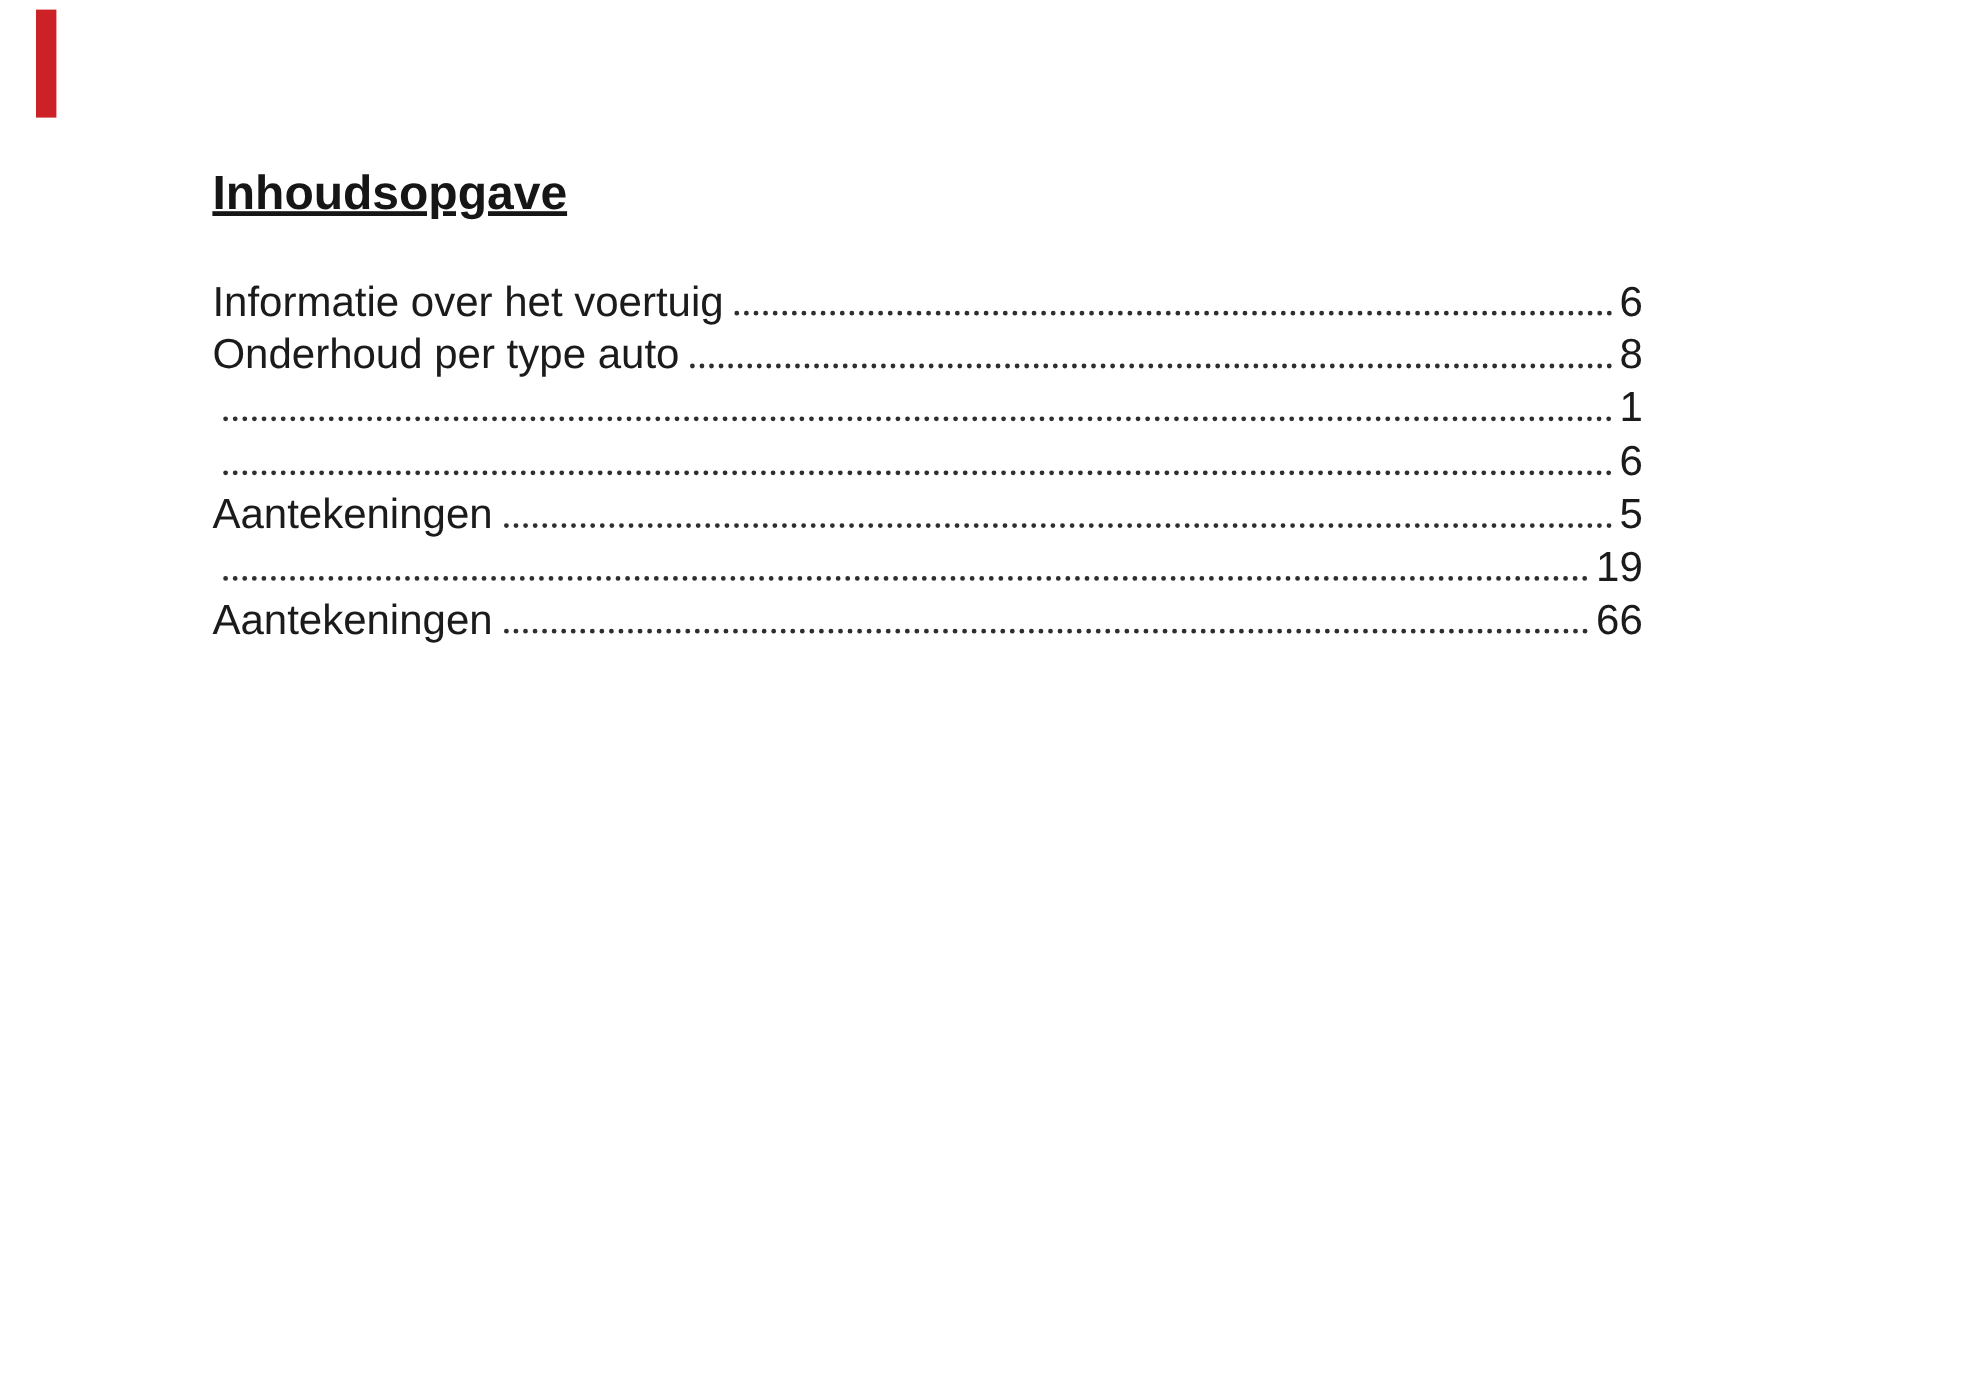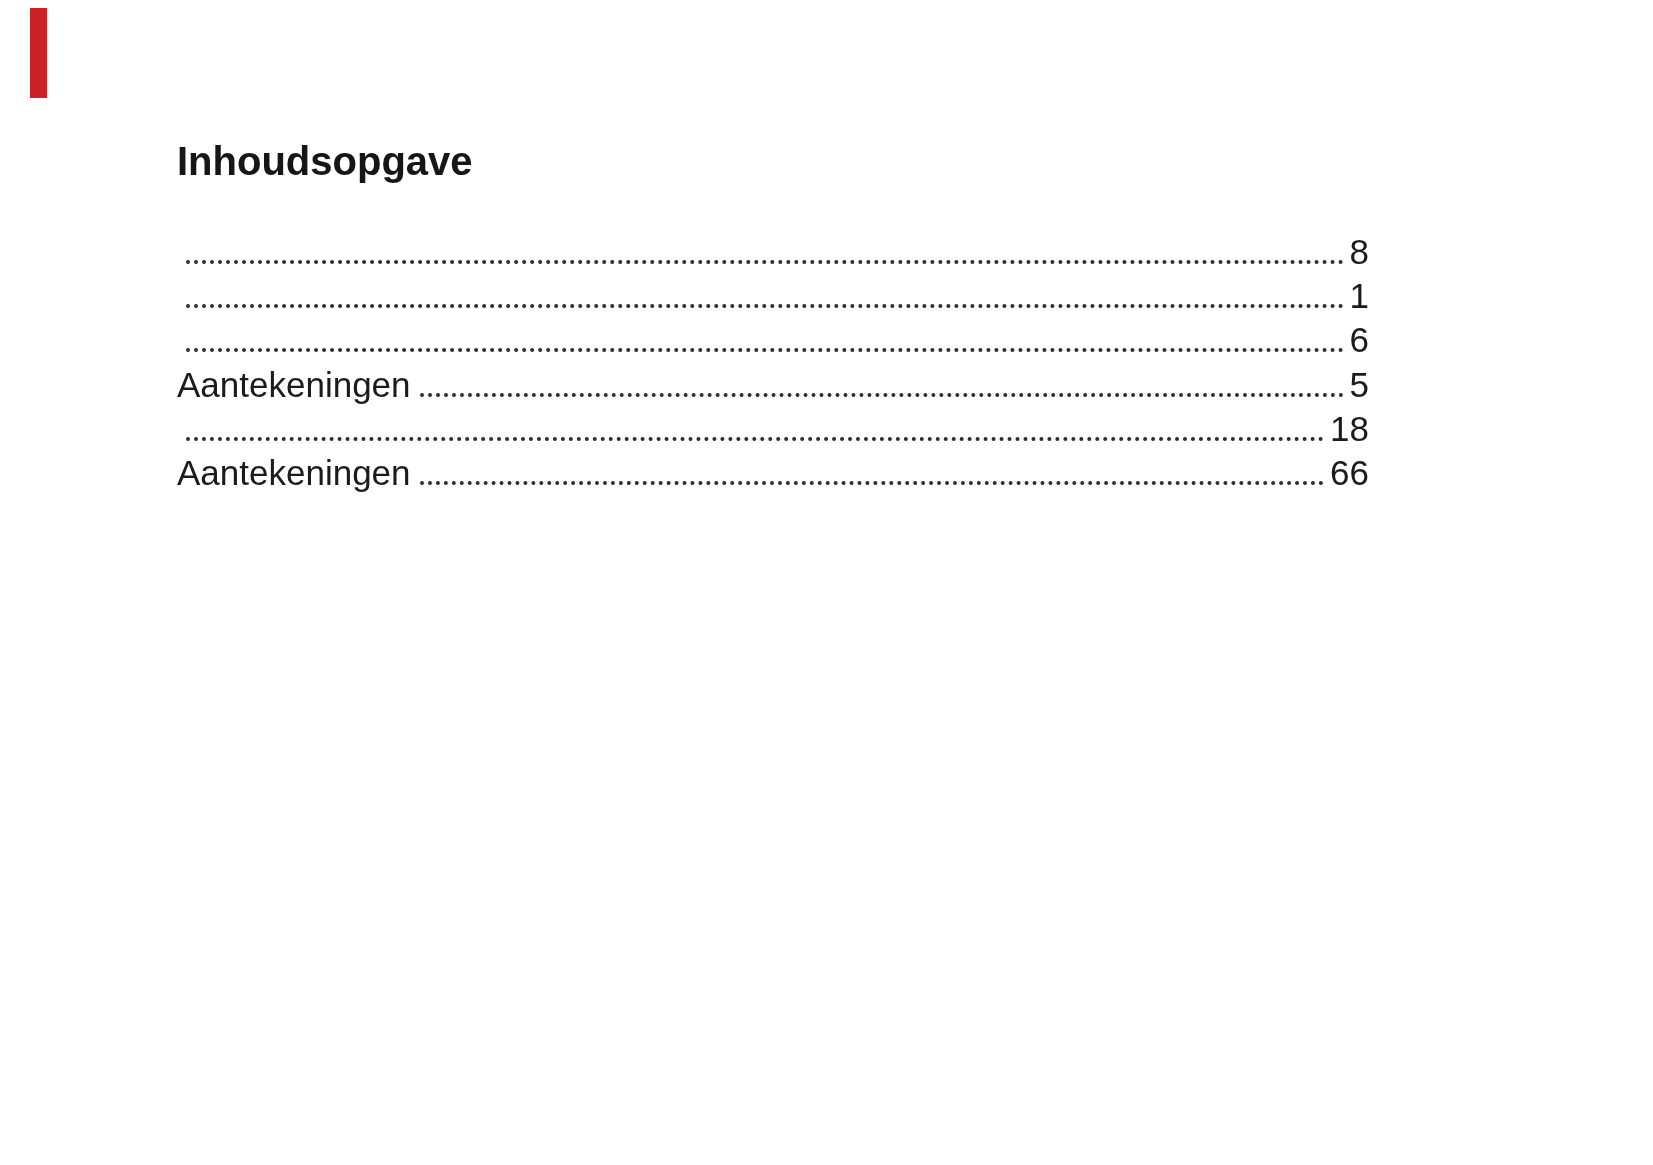--- a/index.html
+++ b/index.html
@@ -26,20 +26,21 @@
   .doc-title {
     position: absolute;
     left: 177px;
     top: 141px;
     margin: 0;
     font-size: 40px;
     font-weight: 700;
     line-height: 1;
     color: #161616;
     white-space: nowrap;
+    text-decoration: underline;
   }
   .toc {
     position: absolute;
     left: 177px;
     top: 230px;
     width: 1192px;
   }
   .toc-row {
     display: flex;
     align-items: baseline;
@@ -67,22 +68,28 @@
   }
 </style>
 </head>
 <body>
 
 <div class="edge-tab" style="background: rgb(204, 33, 39);"></div>
 
 <h1 class="doc-title">Inhoudsopgave</h1>
 
 <div class="toc" id="toc">
+  <div class="toc-row">
+    <span class="toc-label">Informatie over het voertuig</span>
+    <span class="leader"></span>
+    <span class="pagenum">6</span>
+  </div>
 
   <div class="toc-row">
+    <span class="toc-label">Onderhoud per type auto</span>
     <span class="leader"></span>
     <span class="pagenum">8</span>
   </div>
 
   <div class="toc-row">
     <span class="leader"></span>
     <span class="pagenum">1</span>
   </div>
 
   <div class="toc-row">
@@ -91,21 +98,21 @@
   </div>
 
   <div class="toc-row">
     <span class="toc-label">Aantekeningen</span>
     <span class="leader"></span>
     <span class="pagenum">5</span>
   </div>
 
   <div class="toc-row">
     <span class="leader"></span>
-    <span class="pagenum">18</span>
+    <span class="pagenum">19</span>
   </div>
 
   <div class="toc-row">
     <span class="toc-label">Aantekeningen</span>
     <span class="leader"></span>
     <span class="pagenum">66</span>
   </div>
 </div>
 
 </body></html>

